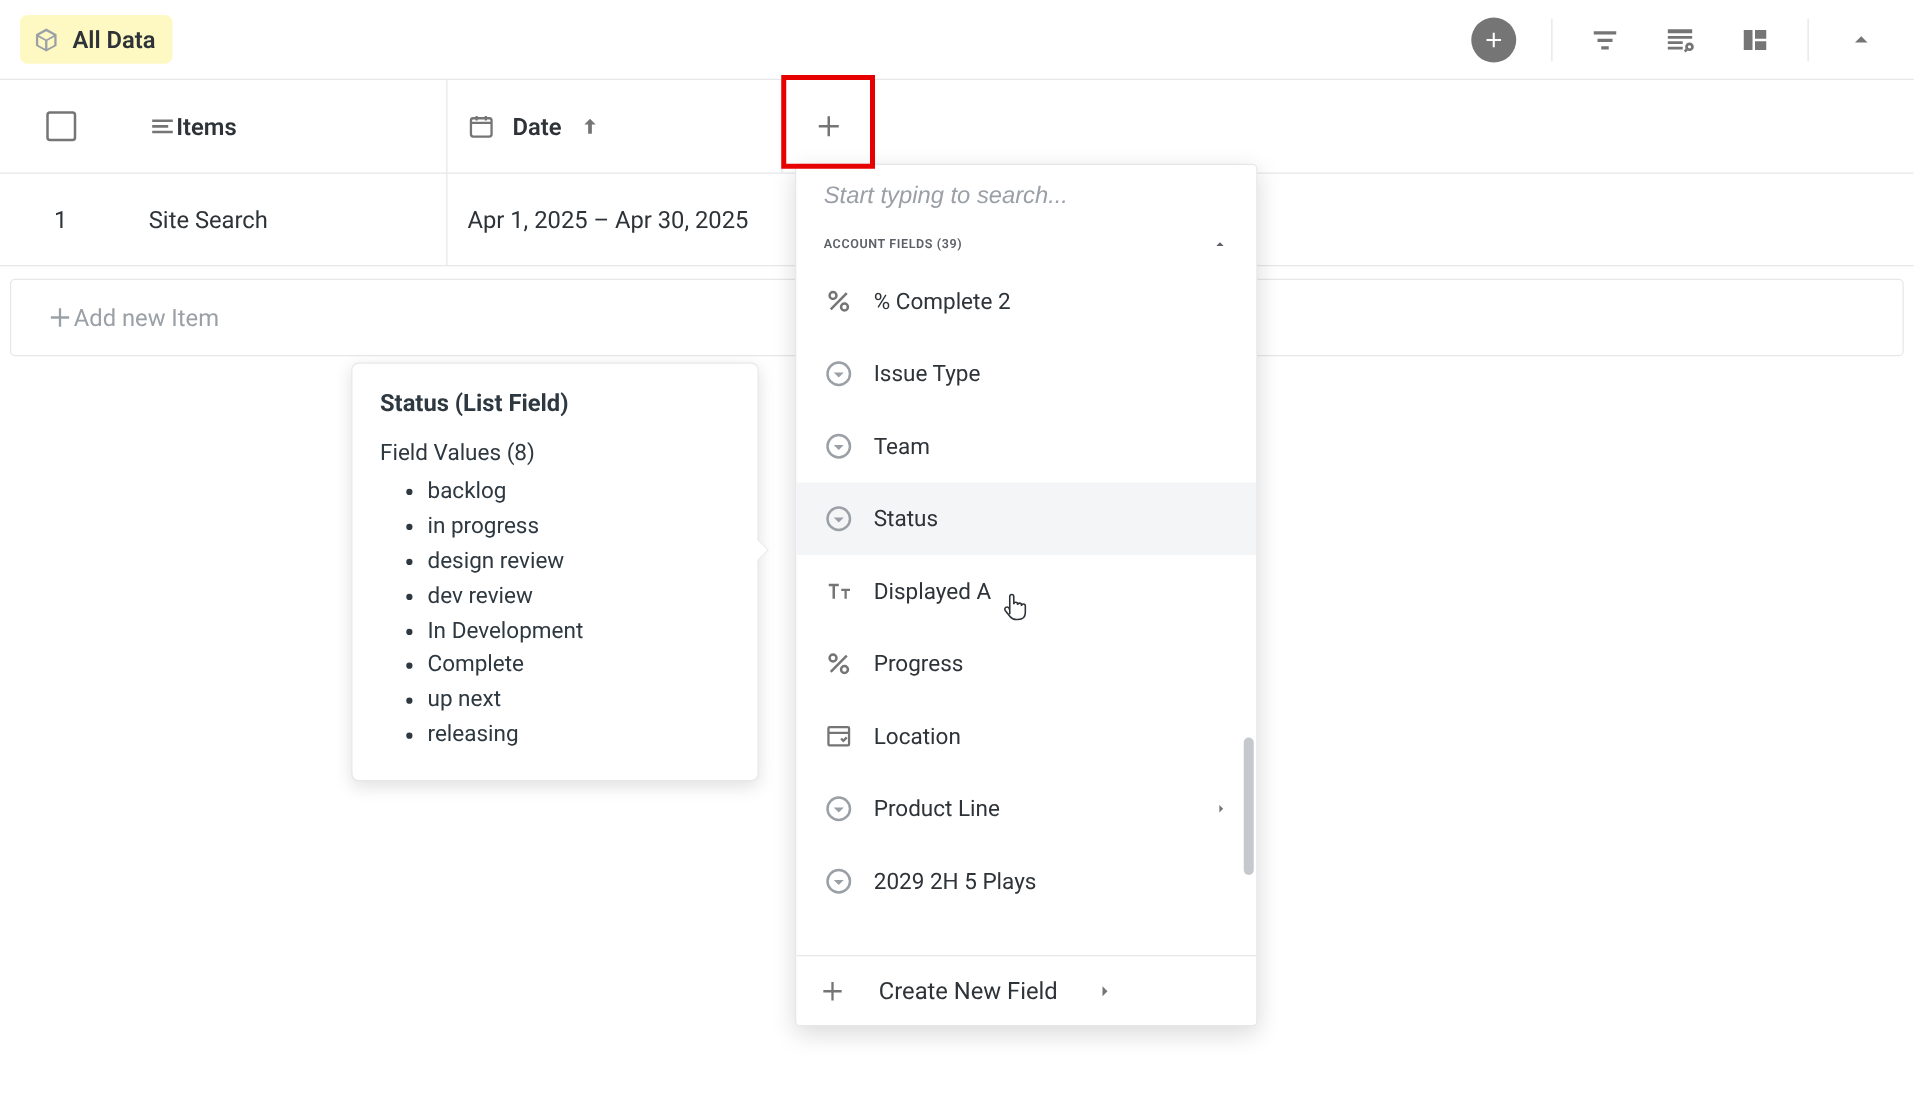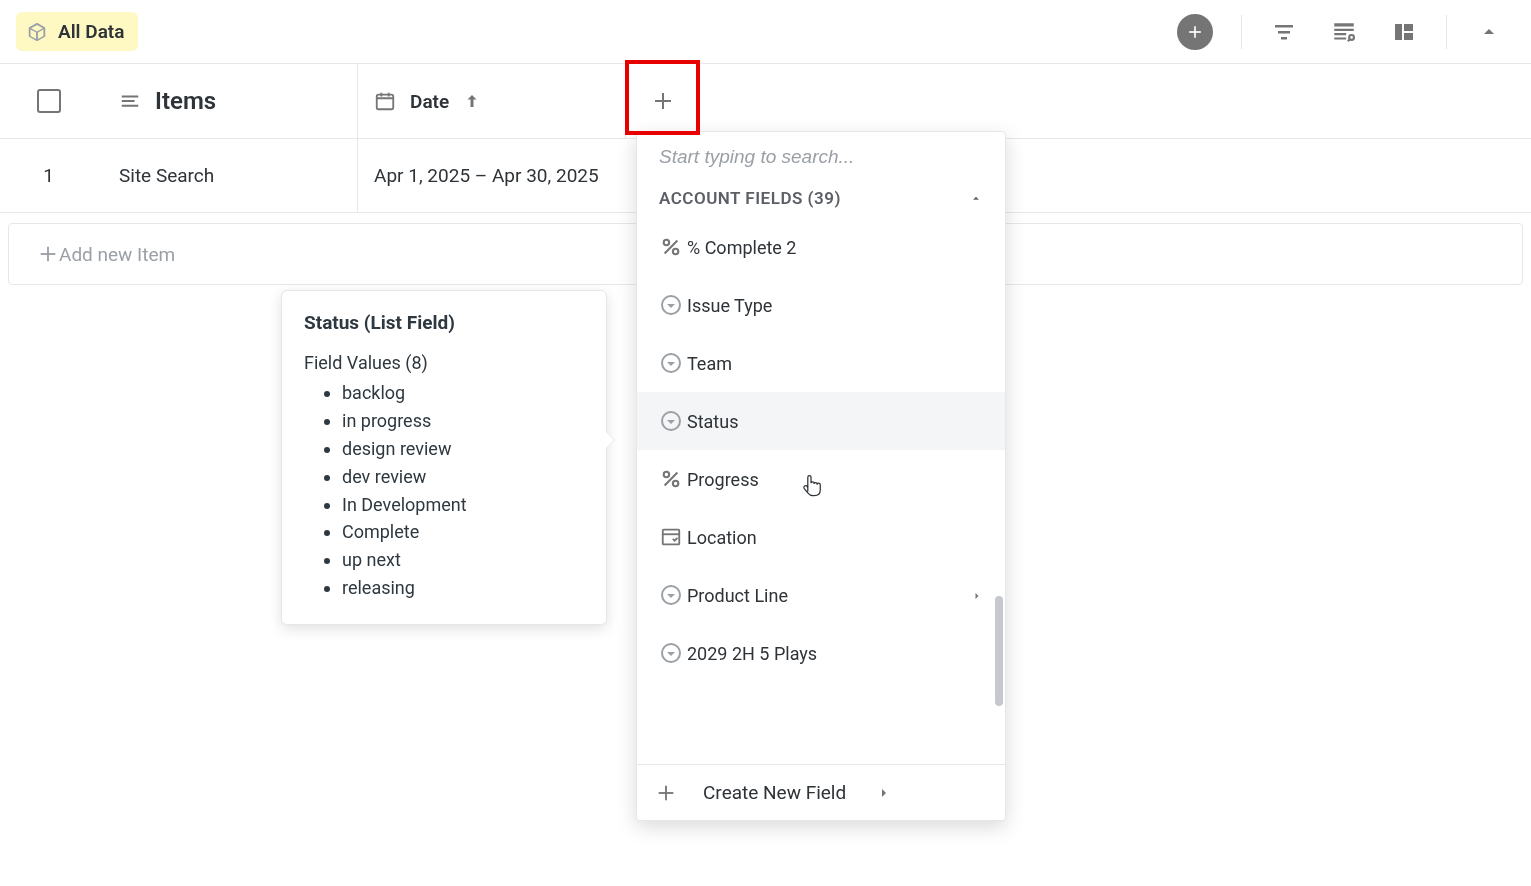--- a/index.html
+++ b/index.html
@@ -59,24 +59,23 @@
     .col-check {
       width: 97px;
       display: flex;
       align-items: center;
       justify-content: center;
     }
     .col-items {
       width: 260px;
       display: flex;
       align-items: center;
-      gap: 14px;
       padding-left: 22px;
       font-weight: 600;
-      font-size: 24px;
+      font-size: 19px;
     }
     .col-date {
       width: 268px;
       border-left: 1px solid #e5e7ea;
       display: flex;
       align-items: center;
       gap: 14px;
       padding-left: 16px;
       font-weight: 600;
       font-size: 19px;
@@ -203,35 +202,35 @@
       font-size: 19px;
       font-style: italic;
       color: #757575;
     }
     .dropdown .search input::placeholder { color: #9aa0a6; font-style: italic; }
     .dropdown .section-header {
       display: flex;
       align-items: center;
       justify-content: space-between;
       padding: 10px 22px 10px 22px;
-      font-size: 17px;
+      font-size: 10px;
       letter-spacing: 0.5px;
       color: #5c6066;
       font-weight: 600;
       cursor: pointer;
     }
     .dropdown .list {
       flex: 1;
       overflow-y: auto;
       position: relative;
     }
     .dropdown .item {
       display: flex;
       align-items: center;
-      gap: 4px;
+      gap: 16px;
       padding: 17px 22px;
       font-size: 18px;
       color: #2e3338;
       cursor: pointer;
       position: relative;
     }
     .dropdown .item:hover, .dropdown .item.hovered { background: #f4f5f6; }
     .dropdown .item .field-icon { width: 24px; height: 24px; color: #757575; flex-shrink: 0; display: flex; align-items: center; justify-content: center;}
     .dropdown .item .chev-right { margin-left: auto; color: #757575; }
     .dropdown .footer {
@@ -418,20 +417,28 @@
         <span class="field-icon">
           <svg width="24" height="24" viewBox="0 0 24 24" fill="none" stroke="#9aa0a6" stroke-width="2">
             <circle cx="12" cy="12" r="9"></circle>
             <path d="M8 11l4 4 4-4" fill="#9aa0a6" stroke="none"></path>
           </svg>
         </span>
         <span>Status</span>
       </div>
       <div class="item">
         <span class="field-icon">
+          <svg width="24" height="24" viewBox="0 0 24 24" fill="#757575">
+            <path d="M4 6h8v2H9v10H7V8H4zM14 10h7v1.8h-2.6V18h-1.8v-6.2H14z"></path>
+          </svg>
+        </span>
+        <span>Displayed A</span>
+      </div>
+      <div class="item">
+        <span class="field-icon">
           <svg width="22" height="22" viewBox="0 0 24 24" fill="none" stroke="#757575" stroke-width="2.2">
             <circle cx="7" cy="7" r="3"></circle>
             <circle cx="17" cy="17" r="3"></circle>
             <path d="M19 5L5 19"></path>
           </svg>
         </span>
         <span>Progress</span>
       </div>
       <div class="item">
         <span class="field-icon">

